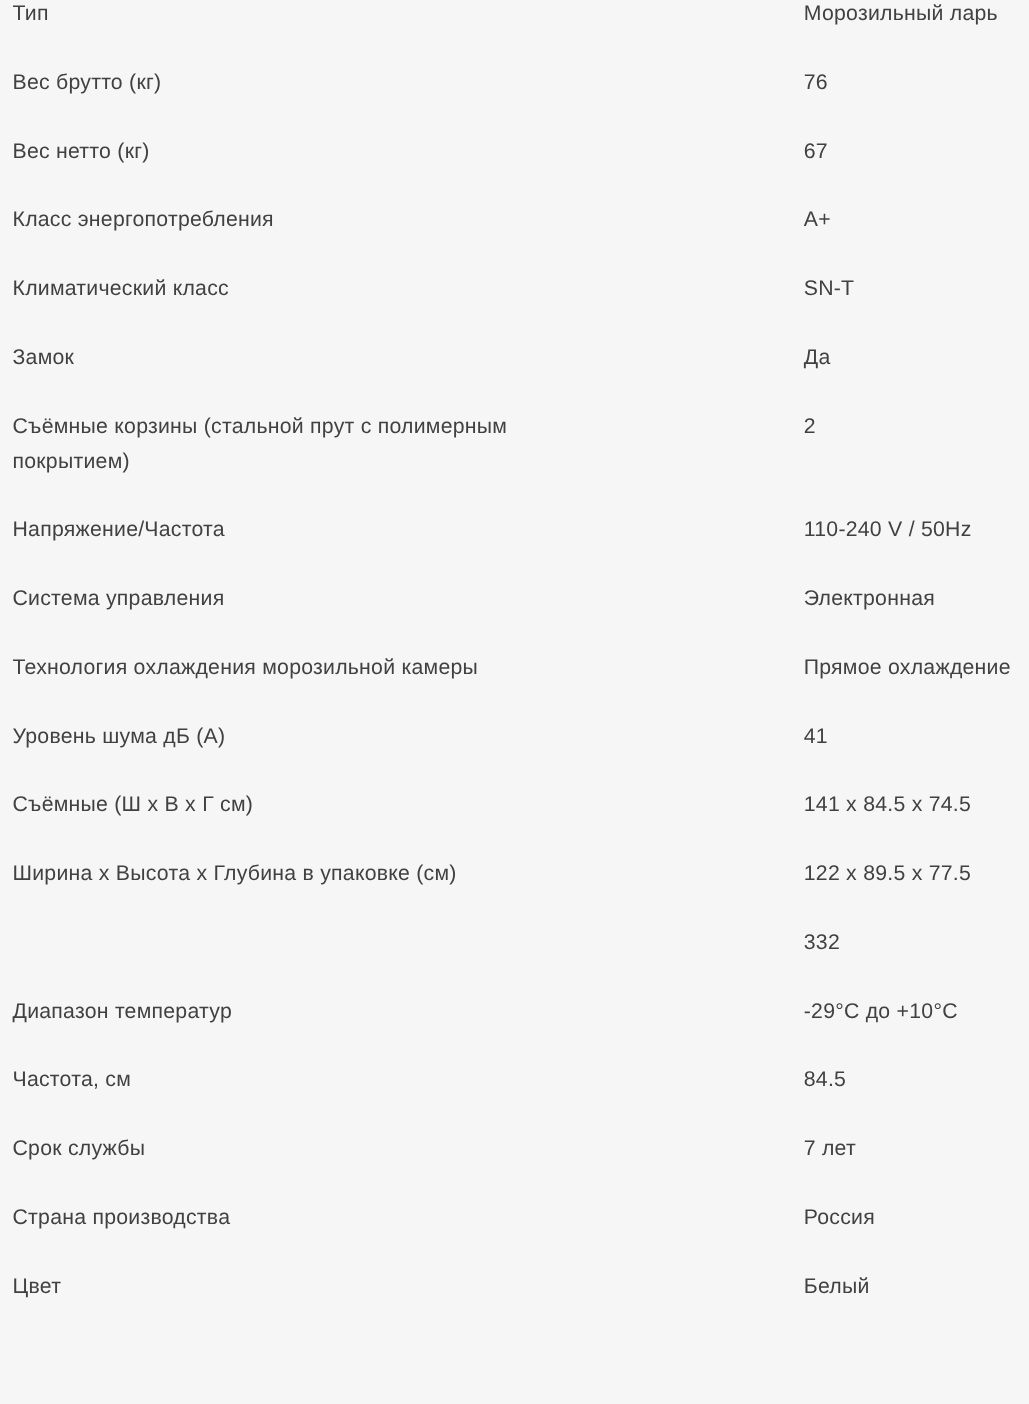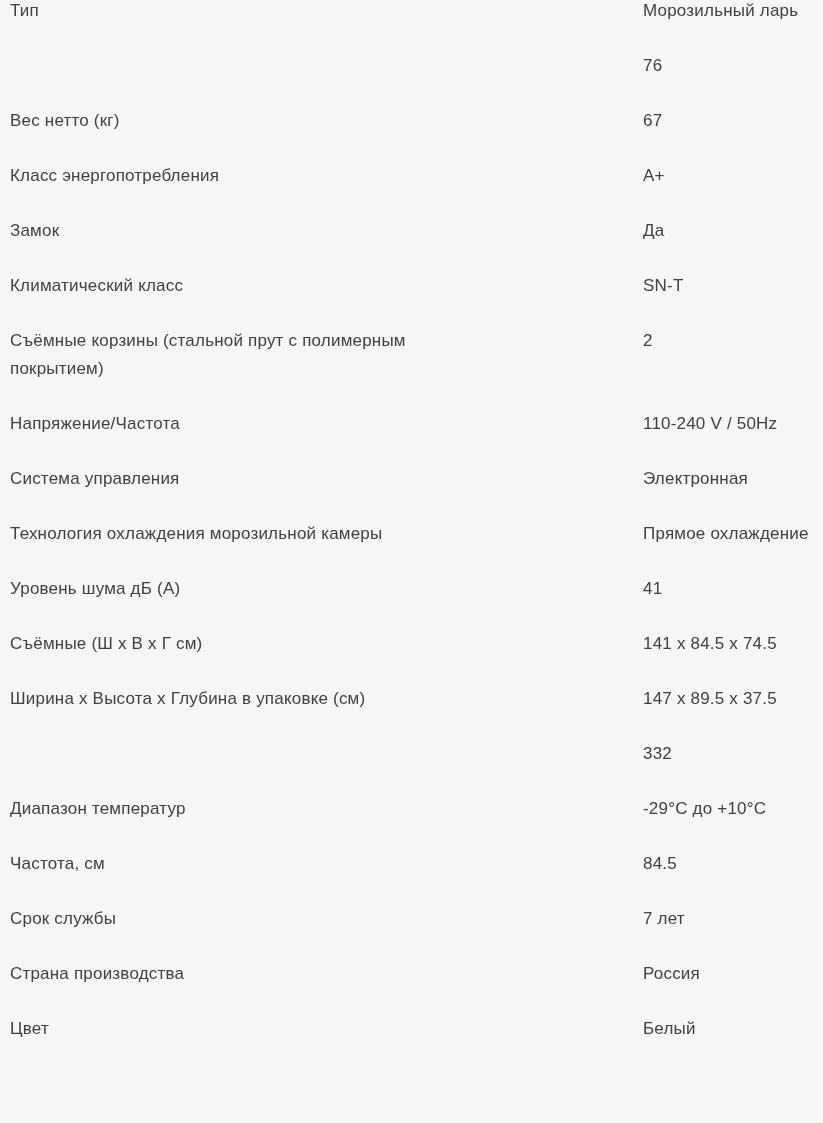--- a/index.html
+++ b/index.html
@@ -43,41 +43,42 @@
 </head>
 <body style="background: rgb(246, 246, 246); color: rgb(65, 65, 65);">
 
 <div class="spec-table">
   <div class="spec-row">
     <div class="spec-label">Тип</div>
     <div class="spec-value">Морозильный ларь</div>
   </div>
 
   <div class="spec-row">
+    <div class="spec-label">Вес брутто (кг)</div>
     <div class="spec-value">76</div>
   </div>
 
   <div class="spec-row">
     <div class="spec-label">Вес нетто (кг)</div>
     <div class="spec-value">67</div>
   </div>
 
   <div class="spec-row">
     <div class="spec-label">Класс энергопотребления</div>
     <div class="spec-value">A+</div>
   </div>
 
   <div class="spec-row">
-    <div class="spec-label">Замок</div>
-    <div class="spec-value">Да</div>
+    <div class="spec-label">Климатический класс</div>
+    <div class="spec-value">SN-T</div>
   </div>
 
   <div class="spec-row">
-    <div class="spec-label">Климатический класс</div>
-    <div class="spec-value">SN-T</div>
+    <div class="spec-label">Замок</div>
+    <div class="spec-value">Да</div>
   </div>
 
   <div class="spec-row">
     <div class="spec-label">Съёмные корзины (стальной прут с полимерным покрытием)</div>
     <div class="spec-value">2</div>
   </div>
 
   <div class="spec-row">
     <div class="spec-label">Напряжение/Частота</div>
     <div class="spec-value">110-240 V / 50Hz</div>
@@ -98,21 +99,21 @@
     <div class="spec-value">41</div>
   </div>
 
   <div class="spec-row">
     <div class="spec-label">Съёмные (Ш х В х Г см)</div>
     <div class="spec-value">141 x 84.5 x 74.5</div>
   </div>
 
   <div class="spec-row">
     <div class="spec-label">Ширина х Высота х Глубина в упаковке (см)</div>
-    <div class="spec-value">147 x 89.5 x 37.5</div>
+    <div class="spec-value">122 x 89.5 x 77.5</div>
   </div>
 
   <div class="spec-row">
     <div class="spec-value">332</div>
   </div>
 
   <div class="spec-row">
     <div class="spec-label">Диапазон температур</div>
     <div class="spec-value">-29°C до +10°C</div>
   </div>

